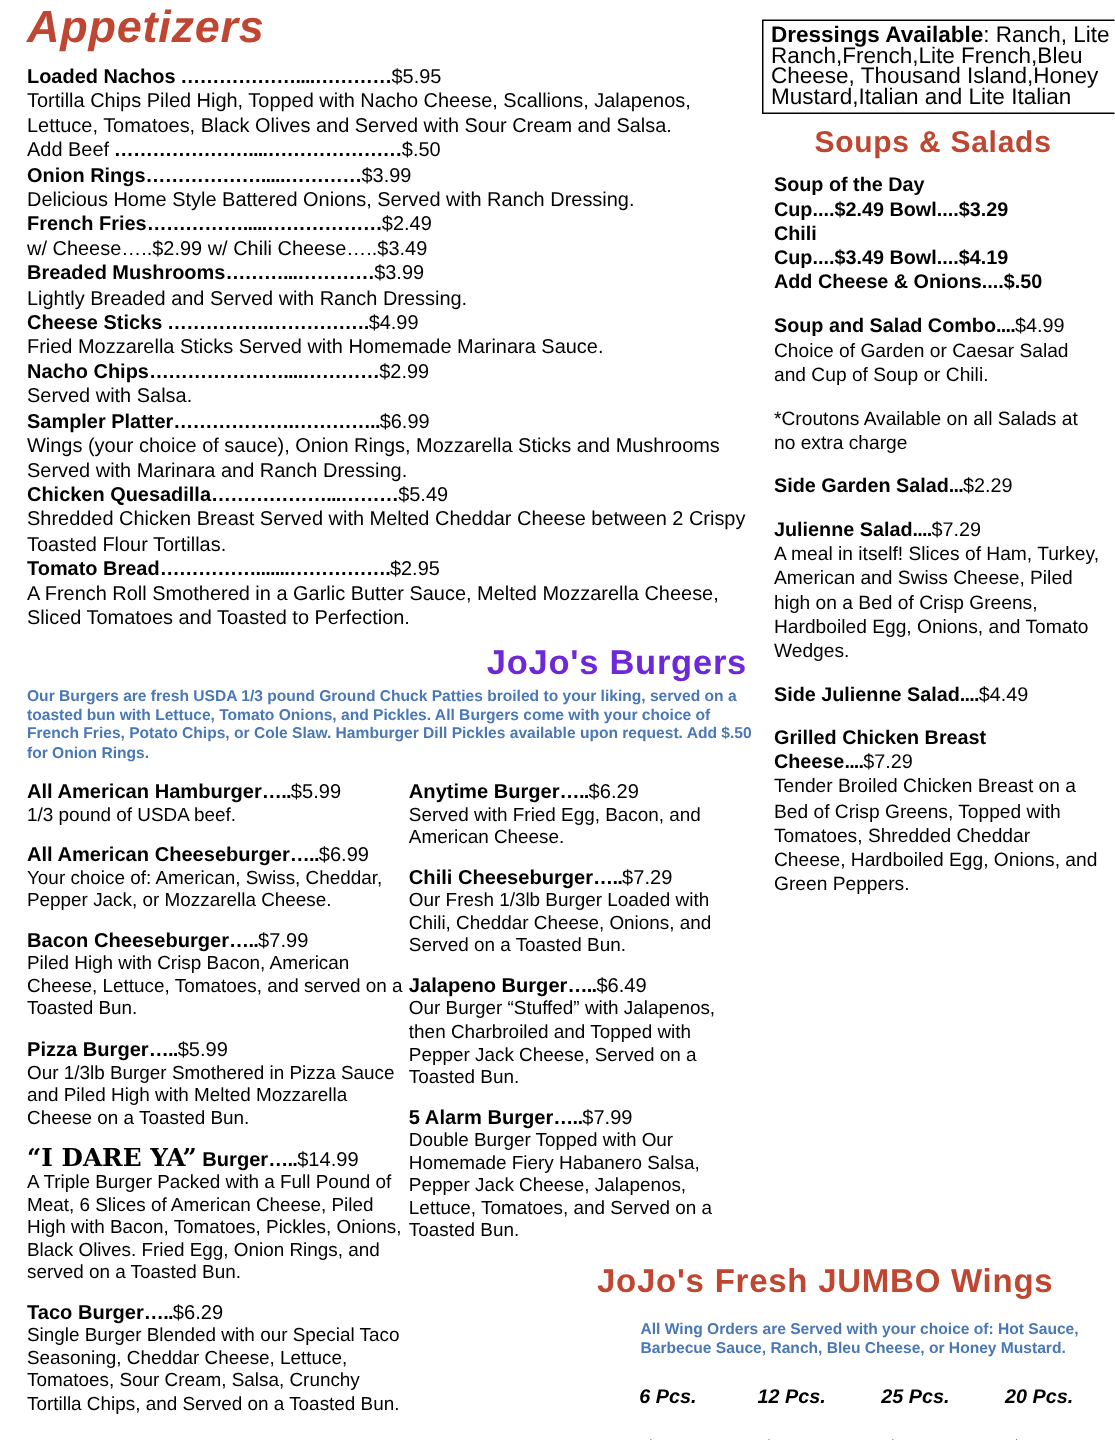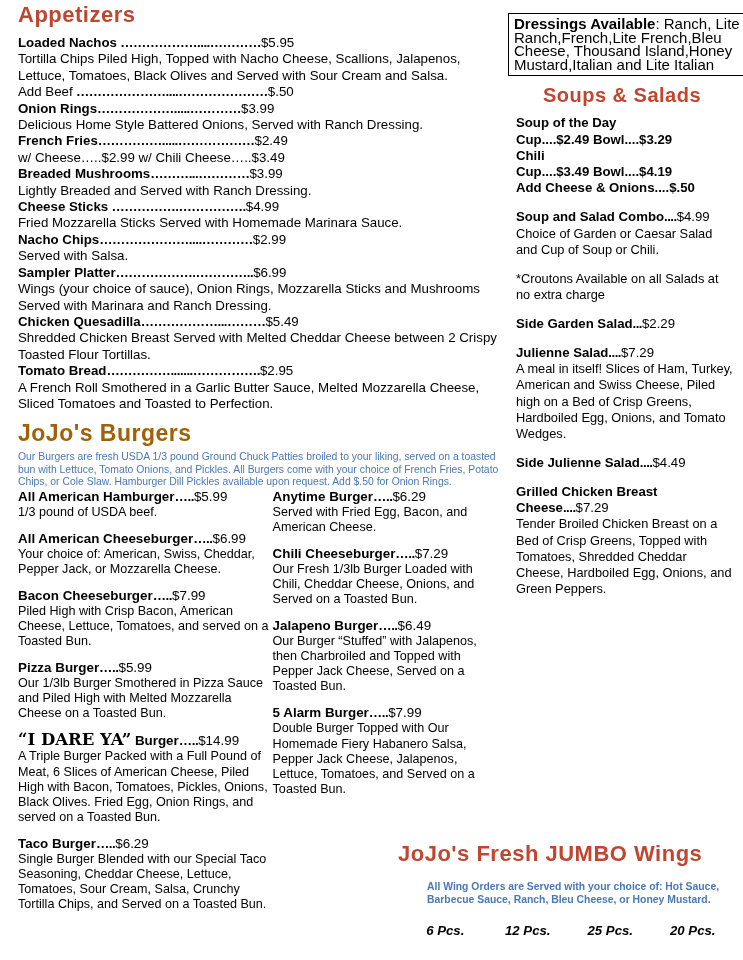--- a/index.html
+++ b/index.html
@@ -23,21 +23,22 @@
     letter-spacing: 0.5px;
     line-height: 1;
     margin-top: 38px;
   }
   .head-appetizers,
   .head-soups,
   .head-wings {
     color: #BF4630;
   }
   .head-burgers {
-    color: #a16207;
+    color: #6d28d9;
+    text-align: right;
   }
 
   .item-name {
     font-weight: bold;
   }
   .dots {
     font-weight: bold;
     letter-spacing: -0.5px;
   }
   .price {
@@ -45,23 +46,24 @@
   }
 
   
   #left-col {
     position: absolute;
     left: 18px;
     top: 0px;
     width: 480px;
   }
   #appetizers-title {
-    font-size: 22px;
+    font-size: 30px;
     margin-top: 4px;
     margin-bottom: 9px;
+    font-style: italic;
   }
   .app-list {
     font-size: 13.3px;
     line-height: 16.4px;
   }
   .app-row {
     white-space: nowrap;
   }
   .app-desc {
     font-size: 13.3px;
@@ -74,24 +76,25 @@
   }
 
   
   #burgers-title {
     font-size: 23px;
     margin-top: 10px;
     margin-bottom: 6px;
   }
   #burgers-intro {
     color: #4A78B5;
-    font-weight: normal;
+    font-weight: bold;
     font-size: 10.4px;
     line-height: 12.4px;
     width: 492px;
+    margin-bottom: 11px;
   }
   #burger-cols {
     display: flex;
     gap: 0px;
   }
   .burger-col {
     width: 262px;
   }
   .burger-col.right {
     width: 232px;

